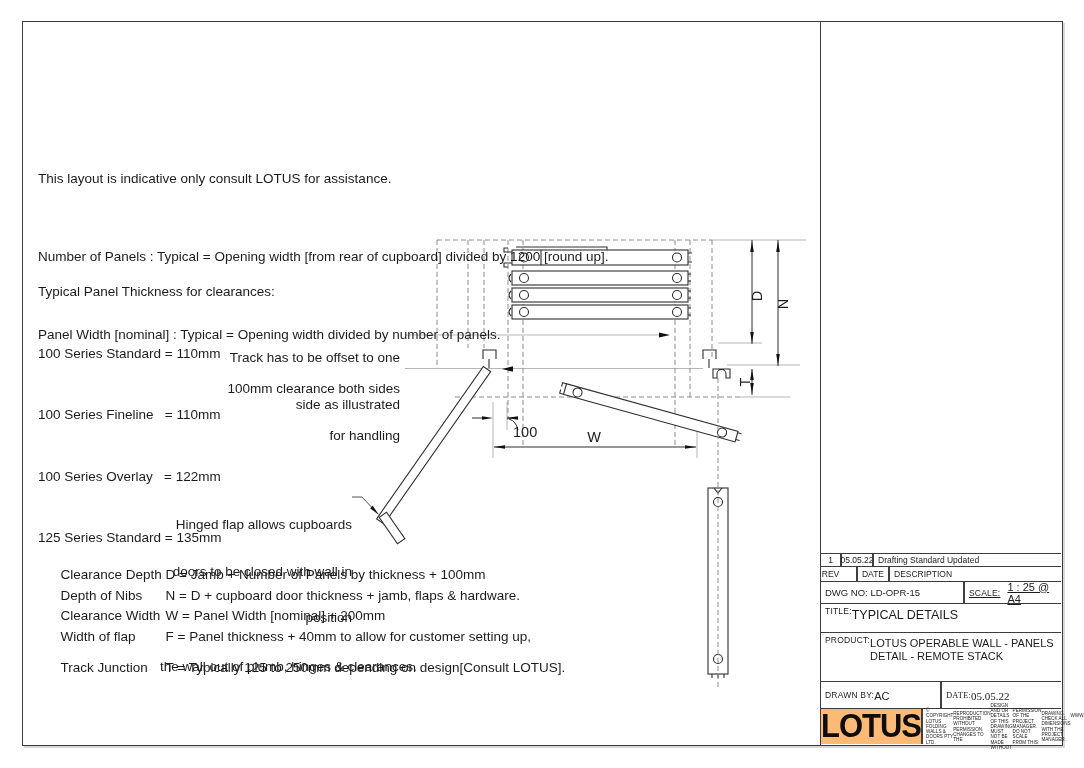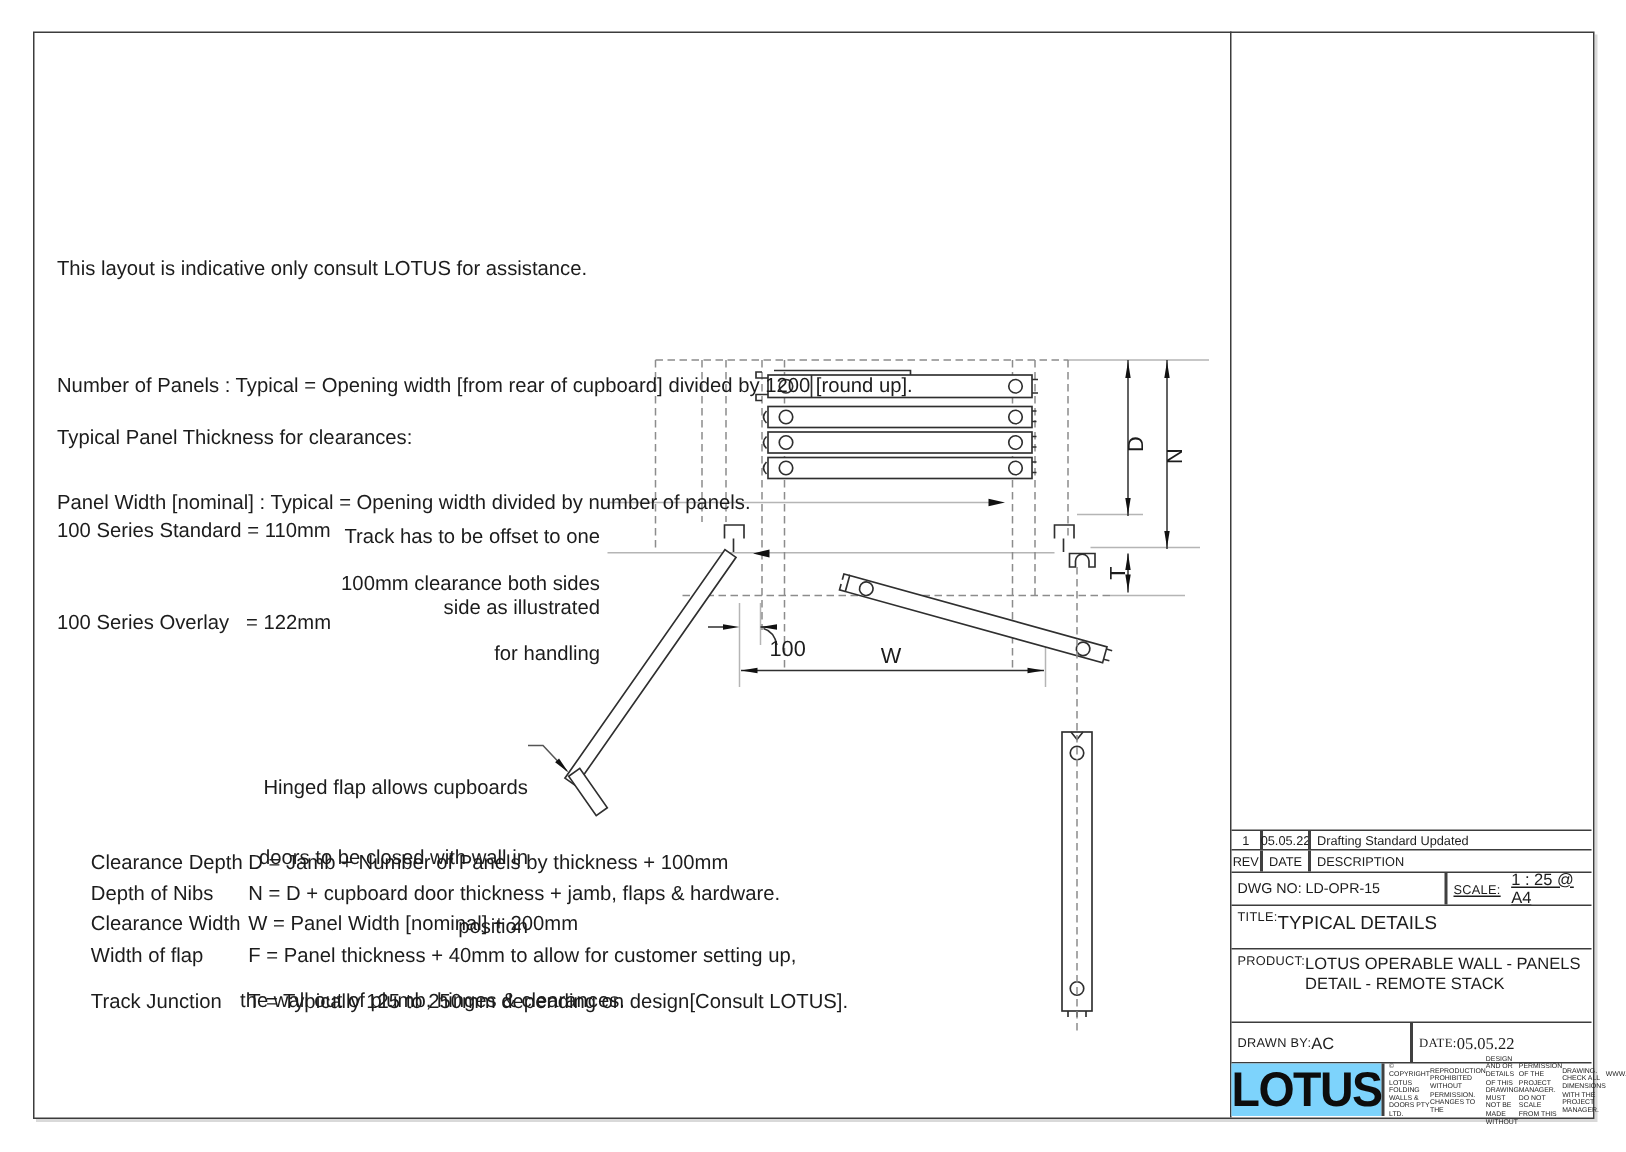--- a/index.html
+++ b/index.html
@@ -23,21 +23,21 @@
   .cell{box-sizing:border-box;position:absolute;border-top:1px solid #3c3c3c;display:flex;}
   .cell .c{box-sizing:border-box;height:100%;display:flex;align-items:center;}
   .c+ .c{border-left:2px solid #404040;}
   .small-lbl{font-size:8.5px;letter-spacing:0.2px;}
   .rev-row{font-size:8.5px;}
   .rev-row .c{justify-content:flex-start;padding-left:4px;}
   .rev-row .c.ctr{justify-content:center;padding-left:0;}
   .stack{display:flex;flex-direction:row;justify-content:flex-start;align-items:flex-start;padding:2px 4px;}
   .big-val{font-size:12.5px;margin-top:2px;}
   .mid-val{font-size:11px;margin-top:2px;line-height:12.5px;white-space:normal;}
-  .logo{background:#7dd3fc;display:flex;align-items:center;justify-content:center;}
+  .logo{background:#fdba74;display:flex;align-items:center;justify-content:center;}
   .logo span{font-weight:900;font-size:31px;letter-spacing:-1px;color:#0d0d0d;
              transform:scaleY(1.05);font-family:"Liberation Sans",sans-serif;}
   .copy{font-size:4.6px;line-height:5.3px;padding:3px 3px;color:#222;}
   .copy .row6{display:flex;justify-content:space-between;width:100%;}
 </style>
 </head>
 <body>
 
 <div class="page">
 
@@ -173,21 +173,23 @@
 
   <div class="txt notes">
     <div>This layout is indicative only consult LOTUS for assistance.</div>
     <div>Number of Panels : Typical = Opening width [from rear of cupboard] divided by 1200 [round up].</div>
     <div>Panel Width [nominal] : Typical = Opening width divided by number of panels.</div>
   </div>
 
   <div class="txt thick">
     <div>Typical Panel Thickness for clearances:</div>
     <div>100 Series Standard = 110mm</div>
+    <div>100 Series Fineline   = 110mm</div>
     <div>100 Series Overlay   = 122mm</div>
+    <div>125 Series Standard = 135mm</div>
   </div>
 
   <div class="ann ann-track">
     <div>Track has to be offset to one</div>
     <div>side as illustrated</div>
   </div>
   <div class="ann ann-clear">
     <div>100mm clearance both sides</div>
     <div>for handling</div>
   </div>
@@ -217,21 +219,21 @@
   </div>
 
   <div class="cell rev-row" style="left:821px;top:553px;width:240px;height:13px;">
     <div class="c ctr" style="width:19px;">1</div>
     <div class="c ctr" style="width:32px;">05.05.22</div>
     <div class="c" style="flex:1;">Drafting Standard Updated</div>
   </div>
 
   <div class="cell rev-row" style="left:821px;top:566px;width:240px;height:15px;">
     <div class="c ctr" style="width:19px;">REV</div>
-    <div class="c ctr" style="width:32px;">DATE</div>
+    <div class="c ctr" style="width:32px;margin-left:16px;">DATE</div>
     <div class="c" style="flex:1;">DESCRIPTION</div>
   </div>
 
   <div class="cell" style="left:821px;top:581px;width:240px;height:22px;font-size:9.5px;">
     <div class="c" style="width:142px;padding-left:4px;">DWG NO: LD-OPR-15</div>
     <div class="c" style="flex:1;padding-left:4px;gap:7px;text-decoration:underline;">
       <span class="small-lbl">SCALE:</span>
       <span style="font-size:11px;">1 : 25 @ A4</span>
     </div>
   </div>

